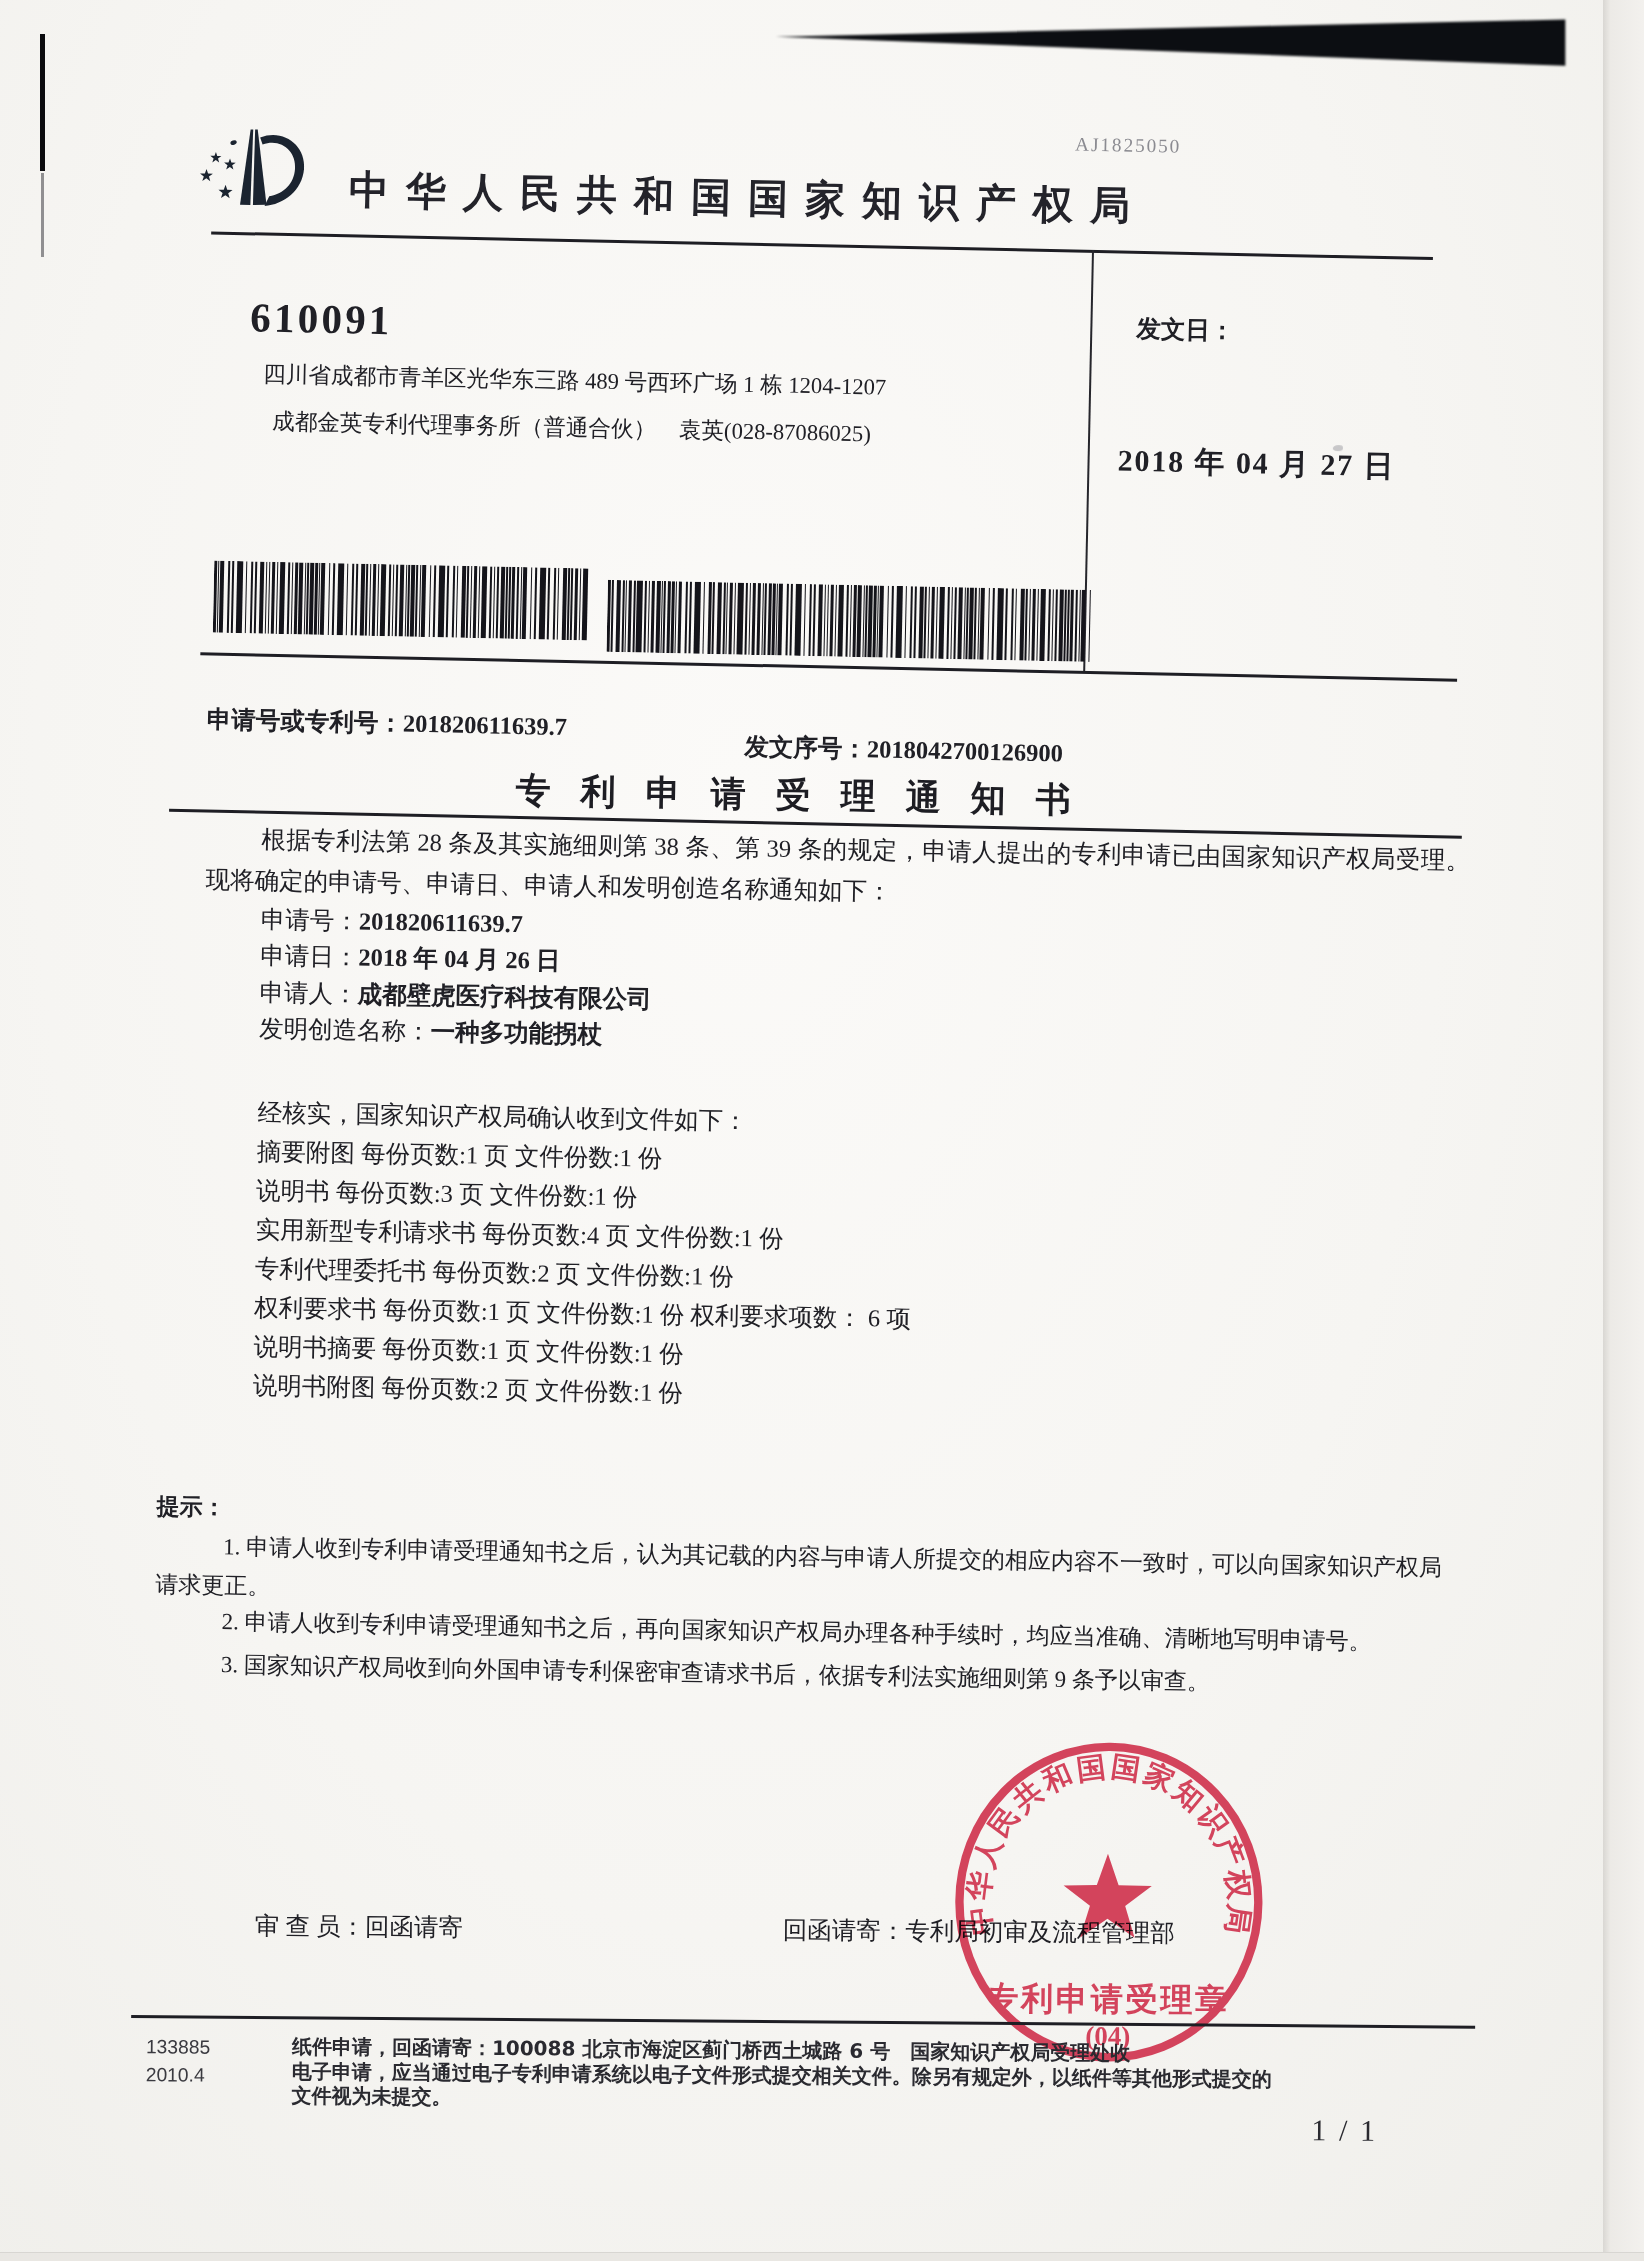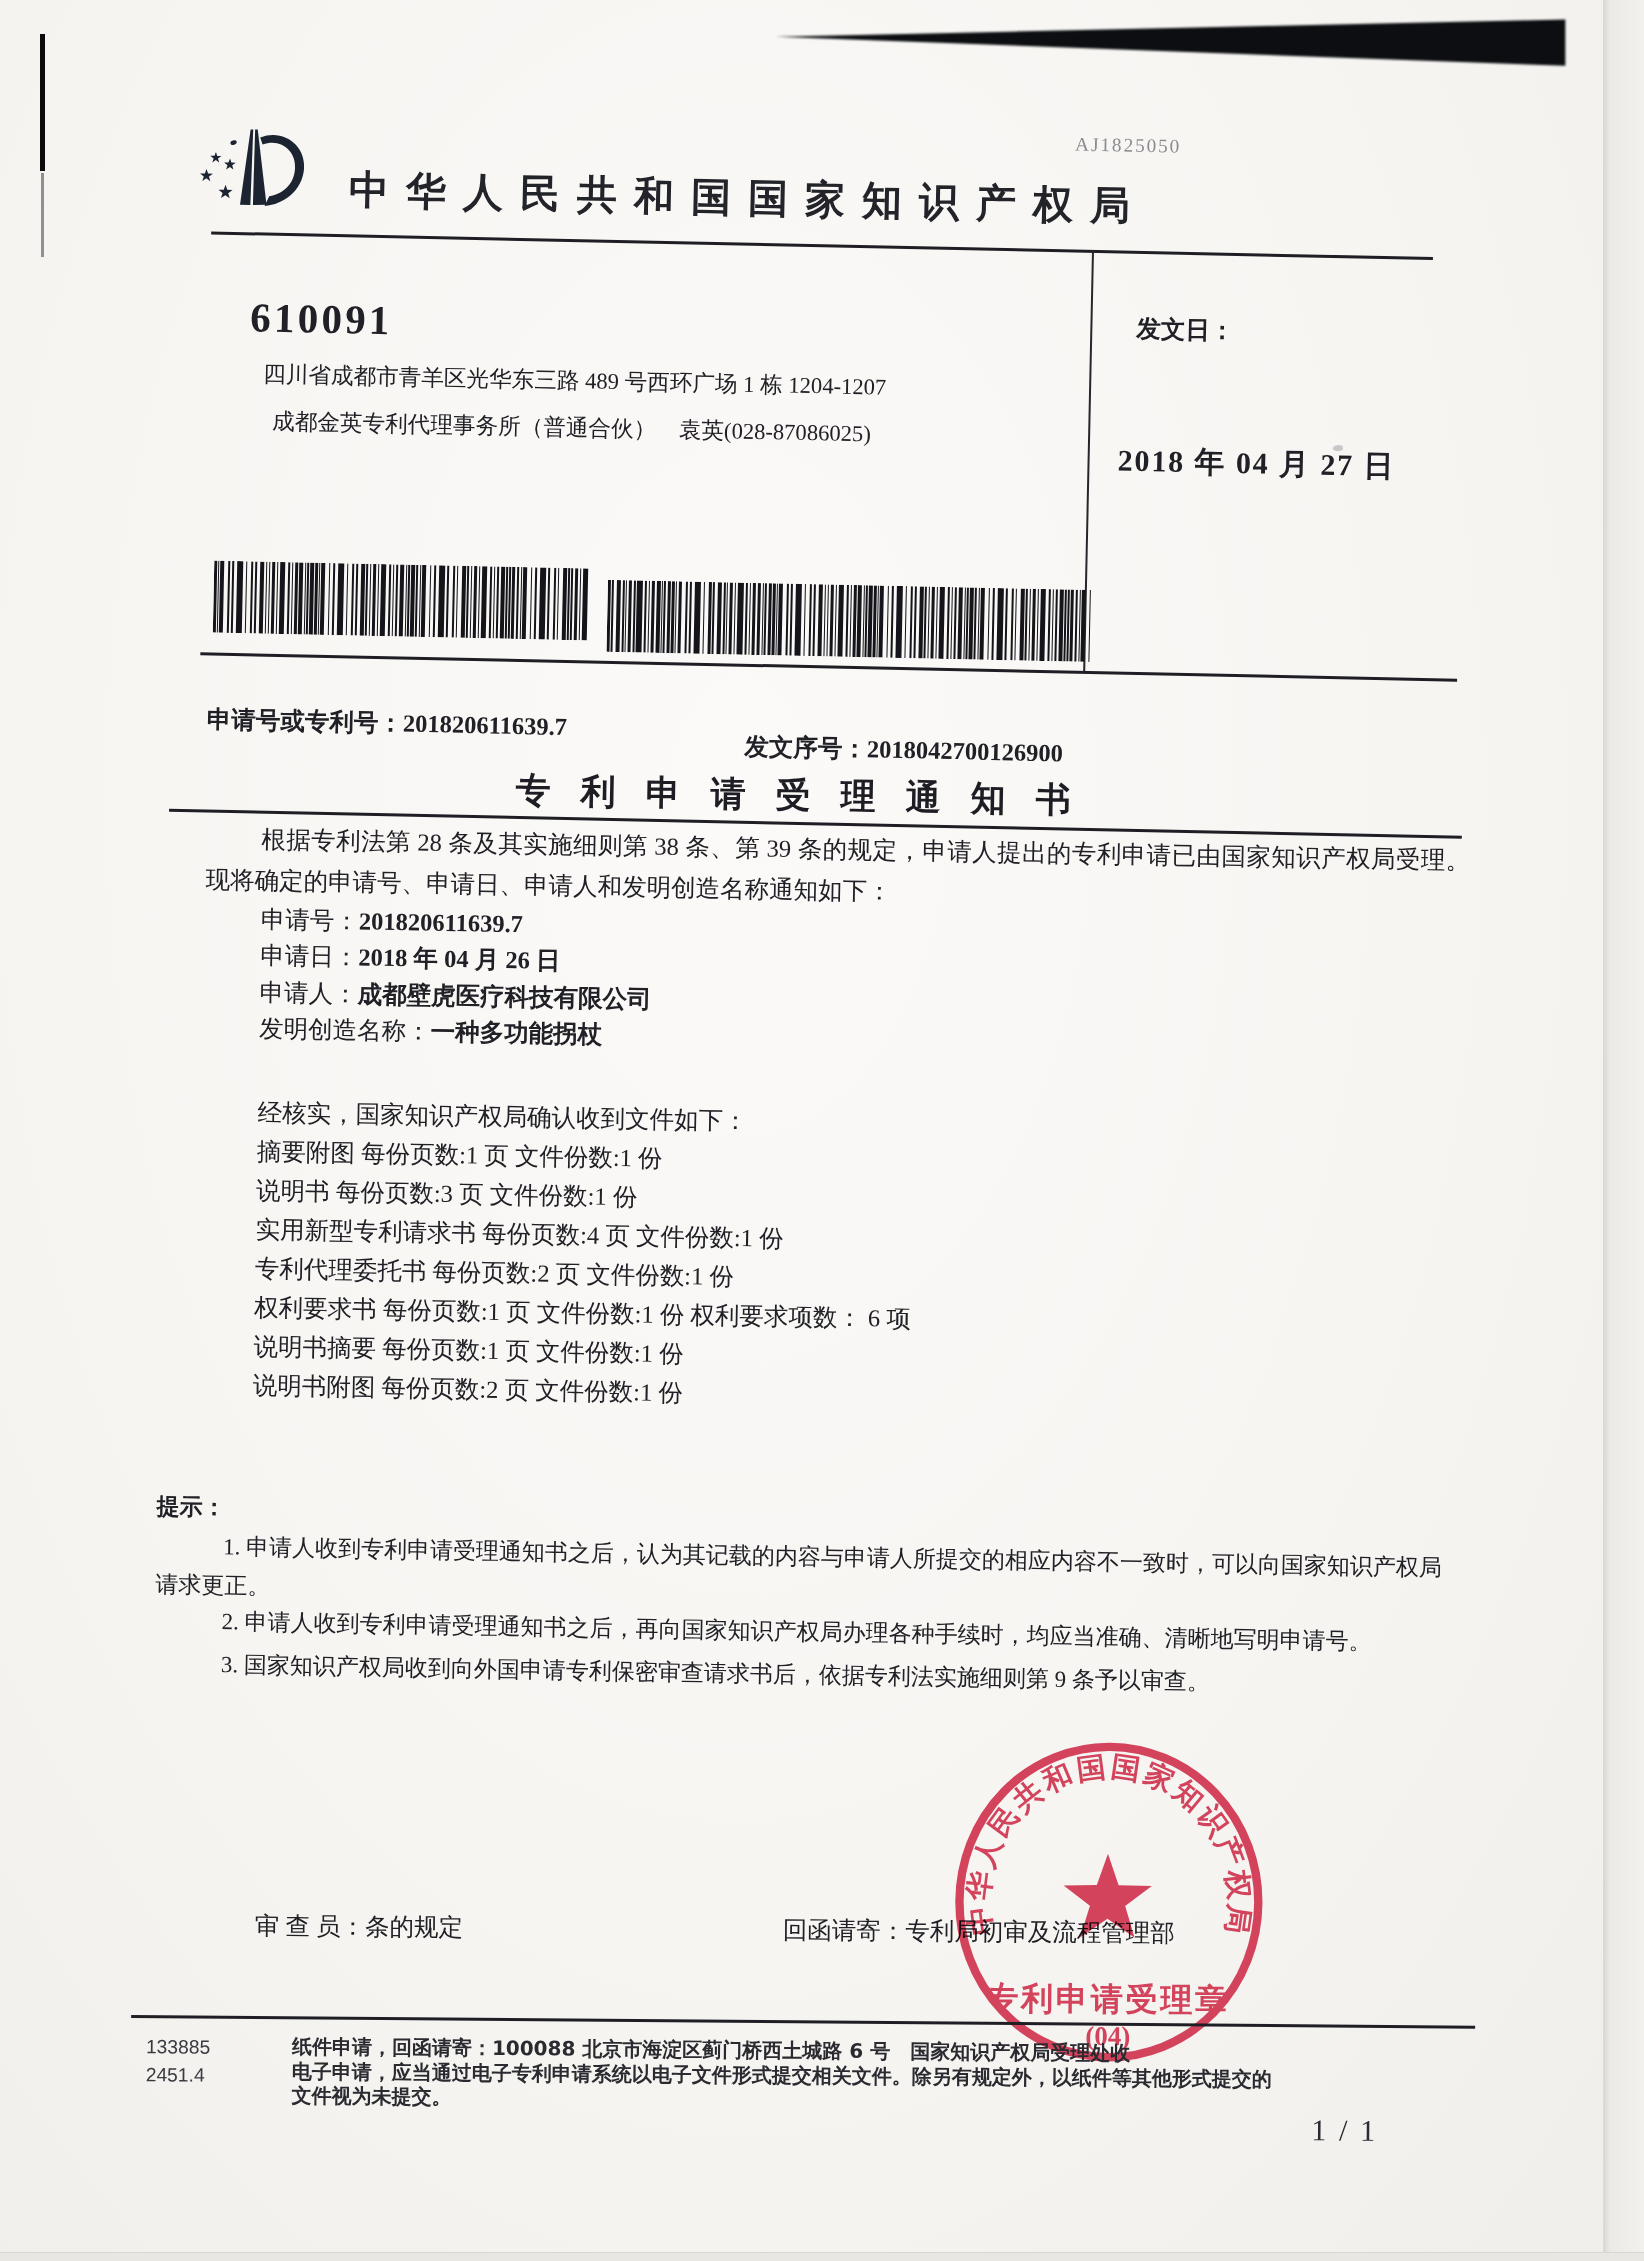--- a/index.html
+++ b/index.html
@@ -324,21 +324,21 @@
       </div>
 
     <div class="abs tips-label" style="left:183px;top:1488px">提示：</div>
     <div class="abs tip" style="left:183px;top:1523px">1. 申请人收到专利申请受理通知书之后，认为其记载的内容与申请人所提交的相应内容不一致时，可以向国家知识产权局请求更正。</div>
     <div class="abs tip" style="left:183px;top:1598px">2. 申请人收到专利申请受理通知书之后，再向国家知识产权局办理各种手续时，均应当准确、清晰地写明申请号。</div>
     <div class="abs tip" style="left:183px;top:1641px">3. 国家知识产权局收到向外国申请专利保密审查请求书后，依据专利法实施细则第 9 条予以审查。</div>
   </div>
 
   <div class="rot rot-c">
     <div class="abs sign" style="left:270px;top:1907px">
-      <span>审 查 员：</span><span>条的规定</span>
+      <span>审 查 员：</span><span>回函请寄</span>
     </div>
     <div class="abs sign" style="left:798px;top:1907px">
       <span>回函请寄：</span><span>专利局初审及流程管理部</span>
     </div>
 
     <svg class="abs stamp-svg" style="left:966px;top:1732px" width="322" height="329" viewBox="0 0 500 510">
       <g fill="#d0344f" stroke="none">
         <ellipse cx="245" cy="250" rx="232" ry="241" fill="none" stroke="#d0344f" stroke-width="13"></ellipse>
         <path id="ringPath" d="M 69 314 A 187 193 0 1 1 421 314" fill="none"></path>
         <text font-size="45" font-weight="bold" letter-spacing="5" font-family="Liberation Serif, serif">
@@ -347,21 +347,21 @@
         <use href="#star5" transform="translate(243,247) scale(7.2)"></use>
         <text x="245" y="418" text-anchor="middle" font-size="50" font-weight="bold" letter-spacing="4" font-family="Liberation Serif, serif">专利申请受理章</text>
         <text x="245" y="472" text-anchor="middle" font-size="42" font-weight="bold" font-family="Liberation Serif, serif">(04)</text>
       </g>
     </svg>
 
     <div class="abs hline" style="left:147px;top:2014px;width:1344px;height:3.2px"></div>
 
     <div class="abs footer-codes" style="left:162px;top:2032px">
       <div>133885</div>
-      <div>2451.4</div>
+      <div>2010.4</div>
     </div>
     <div class="abs footer-text" style="left:308px;top:2032px">
       <div>纸件申请，回函请寄：100088 北京市海淀区蓟门桥西土城路 6 号　国家知识产权局受理处收</div>
       <div>电子申请，应当通过电子专利申请系统以电子文件形式提交相关文件。除另有规定外，以纸件等其他形式提交的</div>
       <div>文件视为未提交。</div>
     </div>
 
     <div class="abs page-ind" style="left:1328px;top:2103px">1 / 1</div>
   </div>
 

